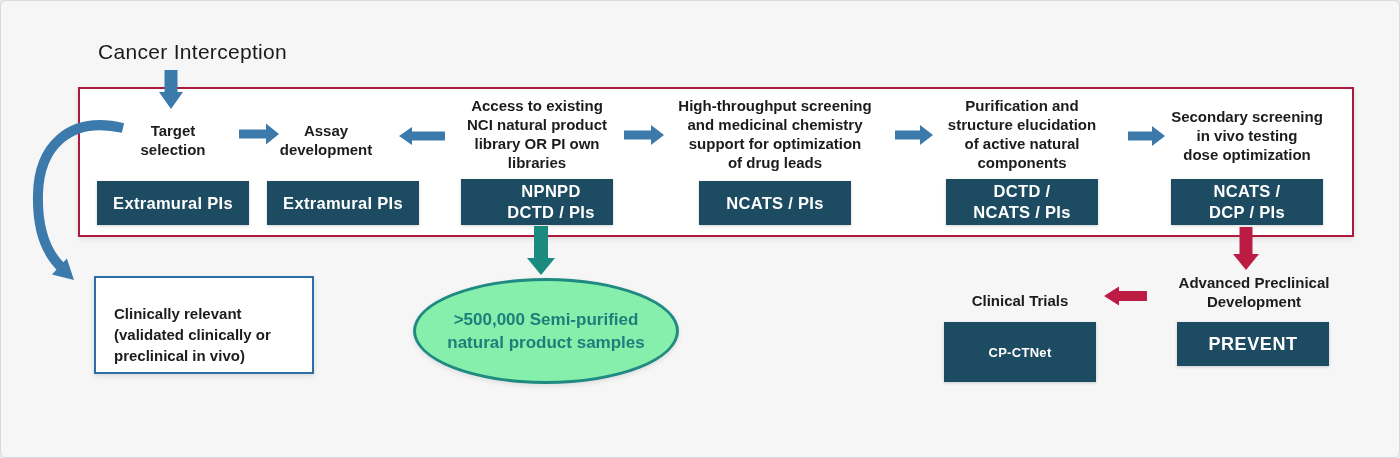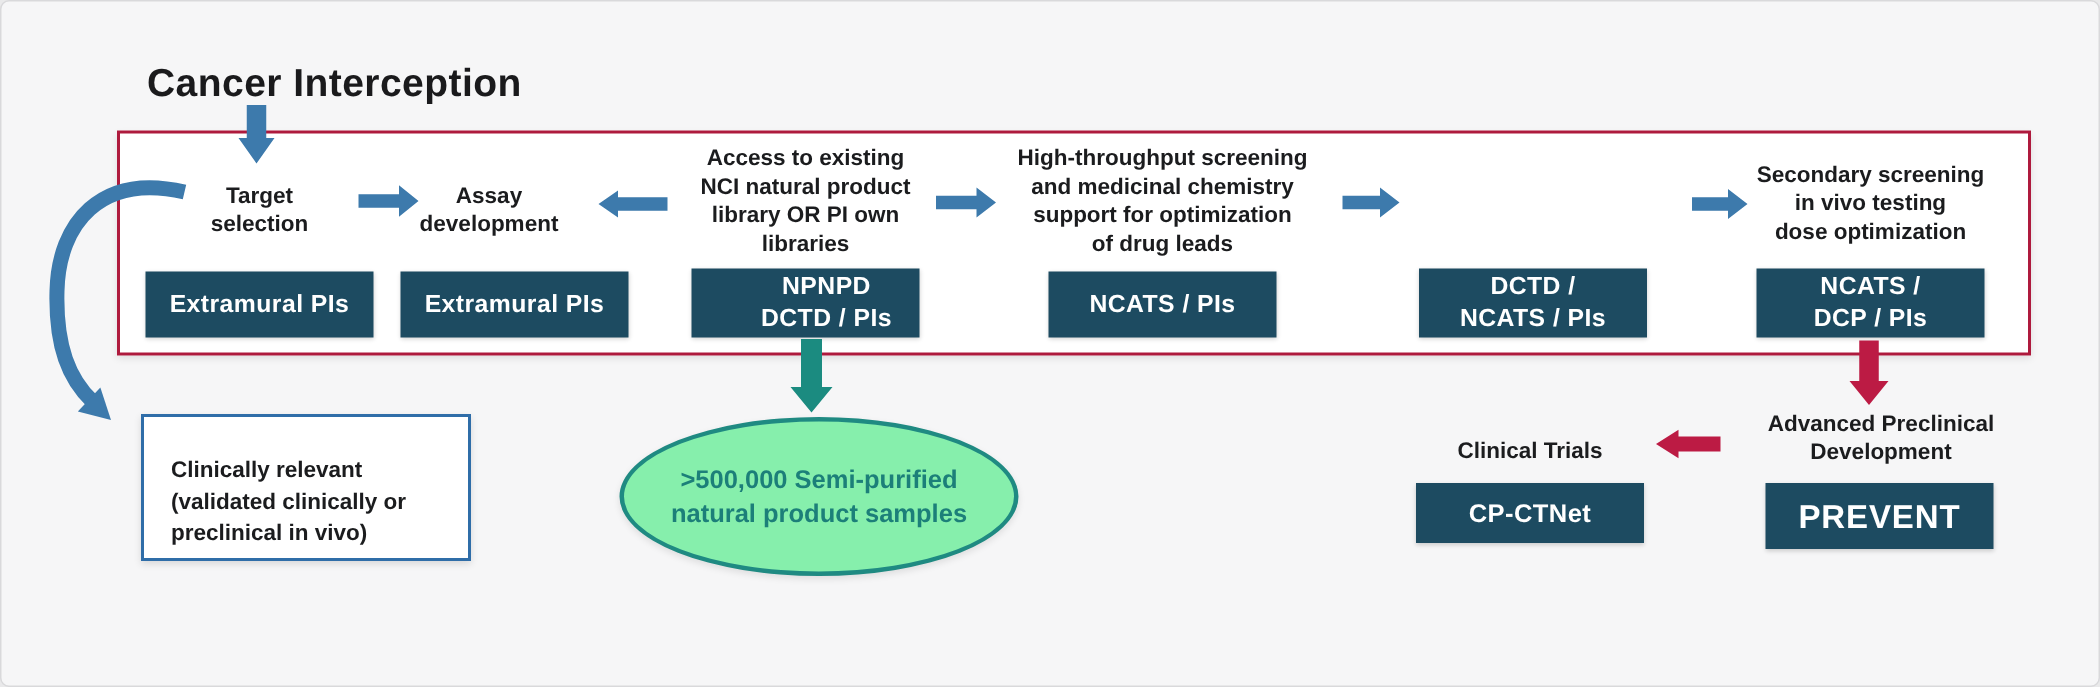--- a/index.html
+++ b/index.html
@@ -4,21 +4,21 @@
 <style>
   * { margin:0; padding:0; box-sizing:border-box; }
   body { background:#e9e9ea; font-family:"Liberation Sans", sans-serif; }
   #canvas {
     position:relative; width:1400px; height:458px;
     background:#f6f6f7; border:1px solid #d9d9db; border-radius:6px;
     overflow:hidden;
   }
   .title {
     position:absolute; left:97px; top:39px;
-    font-size:26px; font-weight:700; letter-spacing:0.3px; color:#1a1a1c;
+    font-size:21px; font-weight:400; letter-spacing:0.3px; color:#1a1a1c;
     white-space:pre;
   }
   .pipeline-box {
     position:absolute; left:77px; top:86px; width:1276px; height:150px;
     background:#ffffff; border:2.5px solid #ae1a3d;
     box-shadow:0 2px 5px rgba(0,0,0,0.10);
   }
   .step-label {
     position:absolute; text-align:center; white-space:pre;
     font-size:15px; line-height:19px; font-weight:700; color:#1b1c1e;
@@ -70,20 +70,24 @@
   <div class="step-label" style="left:235px; top:120px; width:180px;">Assay
 development</div>
   <div class="step-label" style="left:441px; top:95px;  width:190px;">Access to existing
 NCI natural product
 library OR PI own
 libraries</div>
   <div class="step-label" style="left:654px; top:95px;  width:240px;">High-throughput screening
 and medicinal chemistry
 support for optimization
 of drug leads</div>
+  <div class="step-label" style="left:921px; top:95px;  width:200px;">Purification and
+structure elucidation
+of active natural
+components</div>
   <div class="step-label" style="left:1151px;top:106px; width:190px;">Secondary screening
 in vivo testing
 dose optimization</div>
 
   <div class="badge" style="left:96px;  top:180px; width:152px; height:44px;">Extramural PIs</div>
   <div class="badge" style="left:266px; top:180px; width:152px; height:44px;">Extramural PIs</div>
   <div class="badge" style="left:460px; top:178px; width:152px; height:46px;padding-left:28px;">NPNPD
 DCTD / PIs</div>
   <div class="badge" style="left:698px; top:180px; width:152px; height:44px;">NCATS / PIs</div>
   <div class="badge" style="left:945px; top:178px; width:152px; height:46px;">DCTD /
@@ -96,24 +100,24 @@
 (validated clinically or
 preclinical in vivo)</span>
   </div>
 
   <div class="samples-ellipse">
     <span>&gt;500,000 Semi-purified
 natural product samples</span>
   </div>
 
   <div class="side-label" style="left:944px;  top:290px; width:150px;">Clinical Trials</div>
-  <div class="badge" style="left:943px; top:321px; width:152px; height:40px; font-size:17px;">CP-CTNet</div>
+  <div class="badge" style="left:943px; top:321px; width:152px; height:60px; font-size:13px;">CP-CTNet</div>
   <div class="side-label" style="left:1153px; top:272px; width:200px;">Advanced Preclinical
 Development</div>
-  <div class="badge" style="left:1176px;top:321px; width:152px; height:44px; font-size:22px; letter-spacing:0.6px;">PREVENT</div>
+  <div class="badge" style="left:1176px;top:321px; width:152px; height:44px; font-size:18px; letter-spacing:0.6px;">PREVENT</div>
 
   <svg class="arrows-layer" width="1400" height="458" viewBox="0 0 1400 458">
 
     <polygon class="blue-arrow" points="163.5,69 163.5,91 158,91 170,108 182,91 176.5,91 176.5,69"></polygon>
 
     <polygon class="blue-arrow" points="238,128.5 265,128.5 265,122.5 278,133 265,143.5 265,137.5 238,137.5"></polygon>
 
     <polygon class="blue-arrow" points="444,130.5 411,130.5 411,126 398,135 411,144 411,139.5 444,139.5"></polygon>
 
     <polygon class="blue-arrow" points="623,129.5 650,129.5 650,124 663,134 650,144 650,138.5 623,138.5"></polygon>

